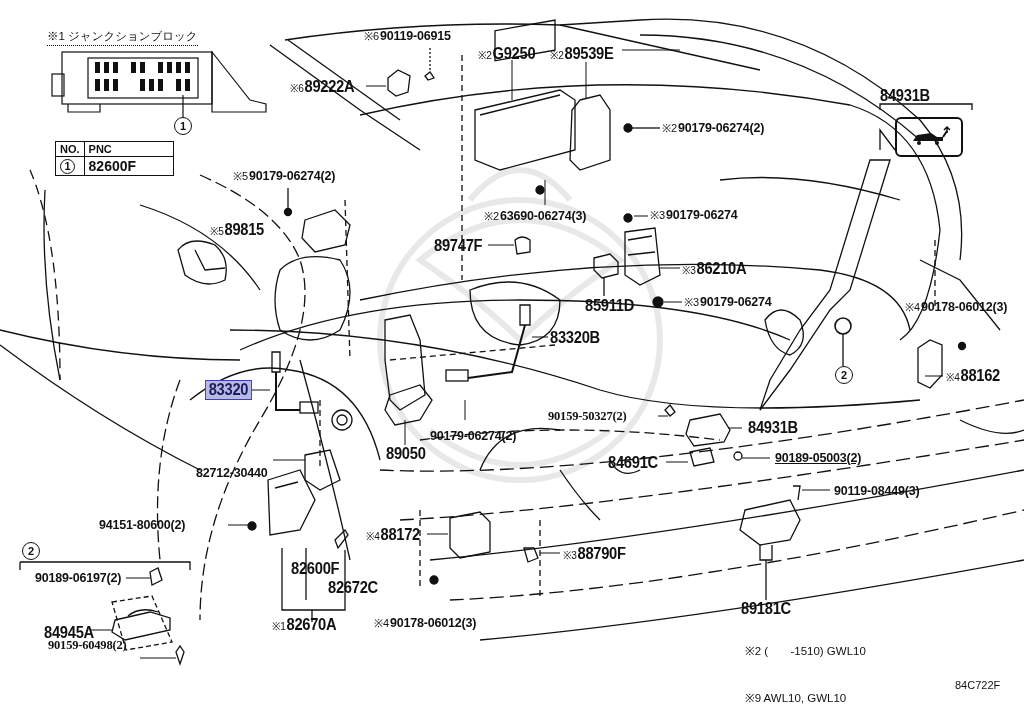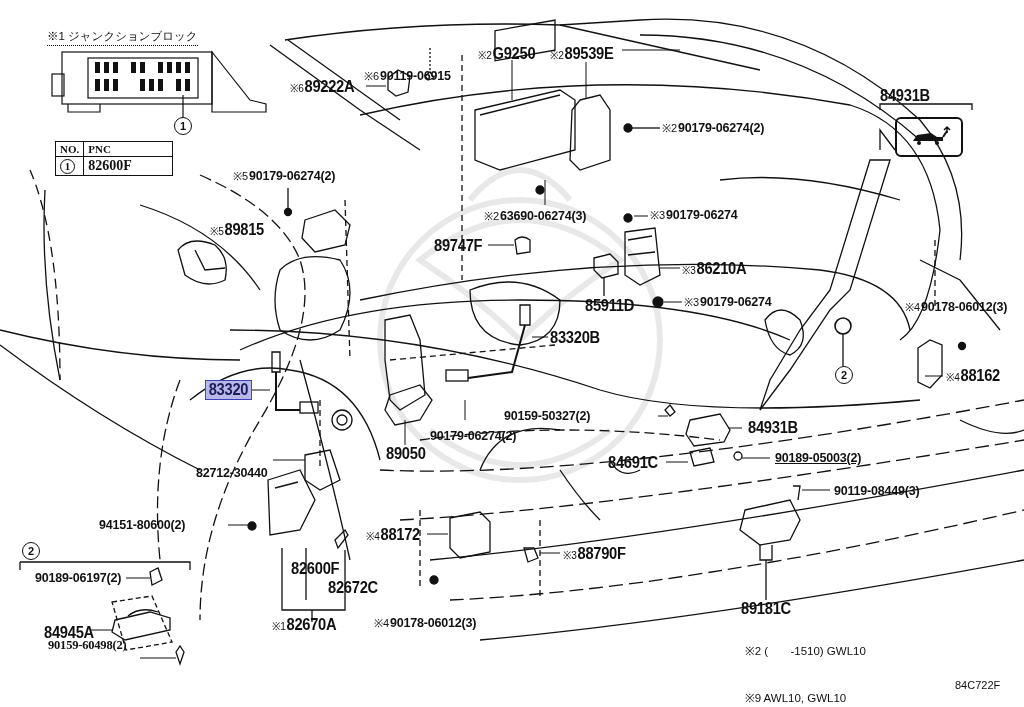--- a/index.html
+++ b/index.html
@@ -5,21 +5,21 @@
   html, body { margin:0; padding:0; background:#ffffff; }
   #stage { position:relative; width:1024px; height:707px; overflow:hidden; background:#fff; font-family:"Liberation Sans", sans-serif; color:#111; }
   svg.art { position:absolute; left:0; top:0; width:1024px; height:707px; }
   .lbl { position:absolute; white-space:nowrap; font-family:"Liberation Sans", sans-serif; font-weight:bold; color:#111; line-height:1; }
   .lbl.big { font-size:16px; letter-spacing:-0.3px; transform:scaleX(0.92); transform-origin:left center; }
   .lbl.small { font-size:12.5px; letter-spacing:-0.2px; }
   .lbl .mk { font-size:11px; font-weight:normal; margin-right:1px; }
   .lbl.hl { background:#b7b8e8; border:1px solid #3a3fb8; padding:1px 3px; color:#1b1d5a; }
   .note { position:absolute; font-size:11.5px; line-height:15.5px; color:#111; font-family:"Liberation Sans", sans-serif; white-space:pre; }
   .jb-title { position:absolute; left:47px; top:29px; font-size:11.5px; border-bottom:1.5px dotted #111; padding-bottom:1px; white-space:nowrap; }
-  table.pnc { position:absolute; left:55px; top:141px; border-collapse:collapse; font-size:11px;font-family:Liberation Serif, serif; }
+  table.pnc { position:absolute; left:55px; top:141px; border-collapse:collapse; font-size:11px; }
   table.pnc td { border:1.5px solid #111; padding:1px 4px; font-weight:bold; }
   .callout { position:absolute; width:16px; height:16px; border:1.5px solid #111; border-radius:50%; font-size:11px; text-align:center; line-height:16px; font-weight:bold; background:#fff; }
   .sw-box { position:absolute; left:895px; top:117px; width:64px; height:36px; border:2px solid #111; border-radius:6px; }
   .code { position:absolute; left:955px; top:679px; font-size:11px; color:#111; }
 </style>
 </head>
 <body>
 
 <div id="stage">
 
@@ -248,38 +248,38 @@
   <div class="sw-box">
     <svg width="64" height="36" viewBox="0 0 64 36">
       <path d="M16 22 L20 16 L34 14 L40 18 L46 18 L46 22 Z" fill="#111"></path>
       <circle cx="22" cy="24" r="2" fill="#111"></circle>
         <circle cx="40" cy="24" r="2" fill="#111"></circle>
       <path d="M46 18 L50 12" stroke="#111" stroke-width="2"></path>
       <path d="M50 8 L50 14 M47 11 L50 8 L53 11" stroke="#111" stroke-width="1.5" fill="none"></path>
     </svg>
   </div>
 
-  <div class="lbl small" style="left:364px;top:30px;margin-top:40px;"><span class="mk">※6</span><span>90119-06915</span></div>
+  <div class="lbl small" style="left:364px;top:30px;"><span class="mk">※6</span><span>90119-06915</span></div>
   <div class="lbl big" style="left:290px;top:79px;"><span class="mk">※6</span><span>89222A</span></div>
   <div class="lbl big" style="left:478px;top:46px;"><span class="mk">※2</span><span>G9250</span></div>
   <div class="lbl big" style="left:550px;top:46px;"><span class="mk">※2</span><span>89539E</span></div>
   <div class="lbl small" style="left:662px;top:122px;"><span class="mk">※2</span><span>90179-06274(2)</span></div>
   <div class="lbl small" style="left:233px;top:170px;"><span class="mk">※5</span><span>90179-06274(2)</span></div>
   <div class="lbl big" style="left:210px;top:222px;"><span class="mk">※5</span><span>89815</span></div>
   <div class="lbl small" style="left:484px;top:210px;"><span class="mk">※2</span><span>63690-06274(3)</span></div>
   <div class="lbl small" style="left:650px;top:209px;"><span class="mk">※3</span><span>90179-06274</span></div>
   <div class="lbl big" style="left:434px;top:238px;"><span>89747F</span></div>
   <div class="lbl big" style="left:682px;top:261px;"><span class="mk">※3</span><span>86210A</span></div>
   <div class="lbl big" style="left:585px;top:298px;"><span>85911D</span></div>
   <div class="lbl small" style="left:684px;top:296px;"><span class="mk">※3</span><span>90179-06274</span></div>
   <div class="lbl small" style="left:905px;top:301px;"><span class="mk">※4</span><span>90178-06012(3)</span></div>
   <div class="lbl big" style="left:946px;top:368px;"><span class="mk">※4</span><span>88162</span></div>
   <div class="lbl big" style="left:550px;top:330px;"><span>83320B</span></div>
   <div class="lbl big hl" style="left:205px;top:380px;"><span>83320</span></div>
-  <div class="lbl small" style="left:504px;top:410px;"><span>90159-50327(2)</span></div>
+  <div class="lbl small" style="left:548px;top:410px;font-family:Liberation Serif, serif;"><span>90159-50327(2)</span></div>
   <div class="lbl big" style="left:748px;top:420px;"><span>84931B</span></div>
   <div class="lbl small" style="left:430px;top:430px;"><span>90179-06274(2)</span></div>
   <div class="lbl big" style="left:386px;top:446px;"><span>89050</span></div>
   <div class="lbl small" style="left:196px;top:455px;margin-top:12px;"><span>82712-30440</span></div>
   <div class="lbl big" style="left:608px;top:455px;"><span>84691C</span></div>
   <div class="lbl small" style="left:775px;top:452px;text-decoration:underline;"><span>90189-05003(2)</span></div>
   <div class="lbl small" style="left:834px;top:485px;"><span>90119-08449(3)</span></div>
   <div class="lbl small" style="left:99px;top:519px;"><span>94151-80600(2)</span></div>
   <div class="lbl big" style="left:366px;top:527px;"><span class="mk">※4</span><span>88172</span></div>
   <div class="lbl big" style="left:563px;top:546px;"><span class="mk">※3</span><span>88790F</span></div>

